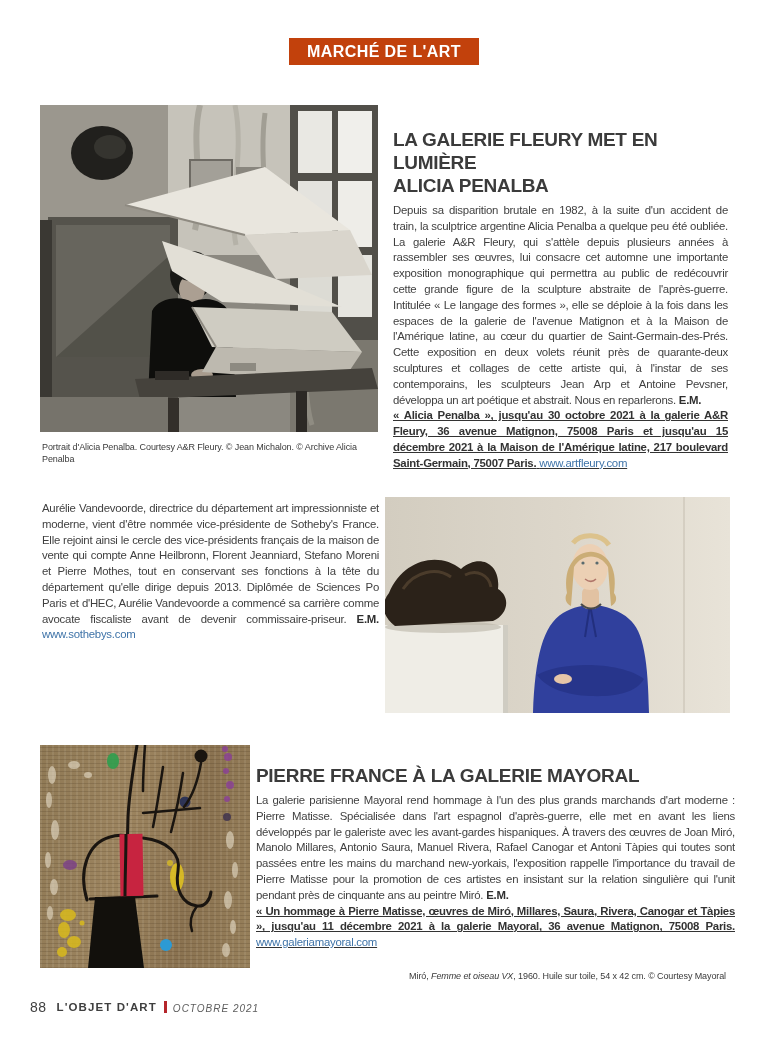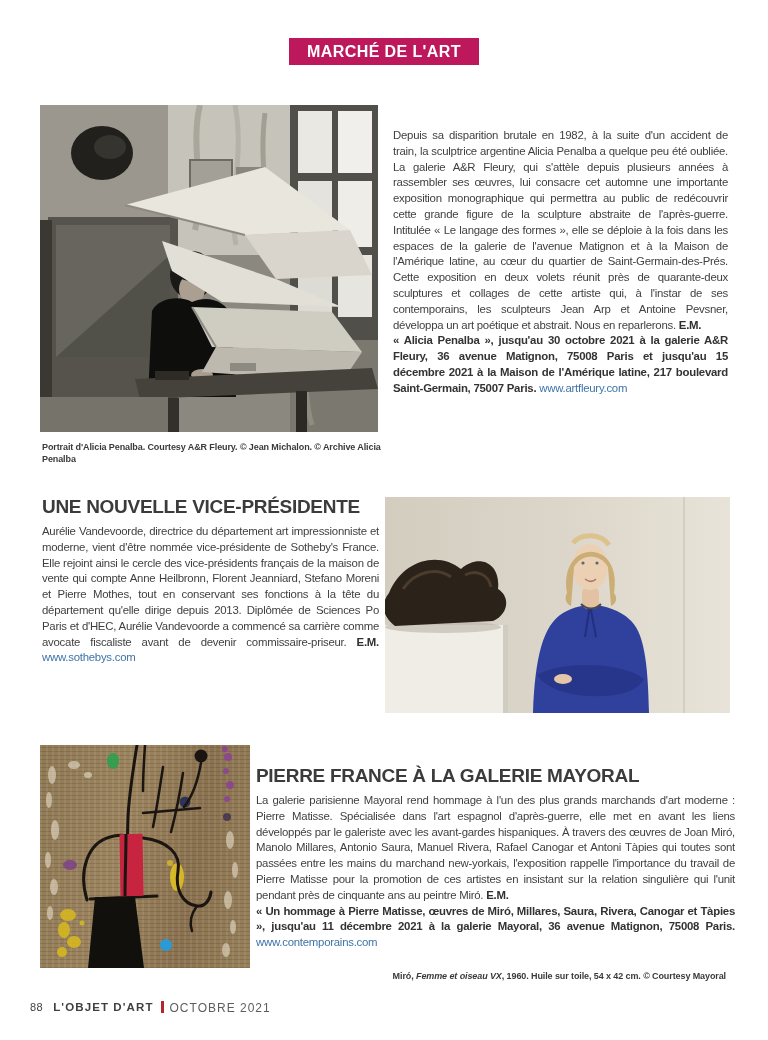--- a/index.html
+++ b/index.html
@@ -3,21 +3,21 @@
 <meta charset="utf-8">
 <style>
   html,body{margin:0;padding:0;background:#ffffff;}
   .page{
     position:relative;width:768px;height:1040px;background:#ffffff;overflow:hidden;
     font-family:"Liberation Sans", sans-serif;color:#3f3f3f;
   }
   
   .banner{
     position:absolute;left:289px;top:38px;width:190px;height:27px;
-    background:#be185d;color:#fff;font-weight:bold;font-size:16px;letter-spacing:.4px;
+    background:#c2410c;color:#fff;font-weight:bold;font-size:16px;letter-spacing:.4px;
     display:flex;align-items:center;justify-content:center;
   }
   
   .photo{position:absolute;margin:0;padding:0;overflow:hidden;}
   .photo svg{display:block;}
   .photo1{left:40px;top:105px;width:338px;height:327px;background:#8b8880;}
   .photo2{left:385px;top:497px;width:345px;height:216px;background:#dcd6ca;}
   .photo3{left:40px;top:745px;width:210px;height:223px;
     background:
       repeating-linear-gradient(0deg, rgba(52,36,18,.16) 0 1px, rgba(0,0,0,0) 1px 4px),
@@ -29,36 +29,36 @@
   .art1{left:393px;top:128px;width:335px;}
   .art2{left:42px;top:495px;width:337px;}
   .art3{left:256px;top:764px;width:479px;}
   .title{margin:0 0 6px 0;font-size:19px;line-height:23px;font-weight:700;
     color:#3b3b3b;letter-spacing:-.3px;}
   .title .tl{display:block;}
   .body{margin:0;font-size:11.4px;line-height:15.8px;letter-spacing:-.25px;
     text-align:justify;color:#3f3f3f;}
   .body .em{color:#2f2f2f;margin-top:16px;}
   .info{margin:0;font-size:11.4px;line-height:15.8px;letter-spacing:-.25px;
-    text-align:justify;color:#333;}
+    text-align:justify;color:#333;text-decoration:underline;}
   .info .b{font-weight:bold;}
   .link{color:#3e73a8;text-decoration:none;font-weight:normal;cursor:pointer;}
   
-  .caption{position:absolute;font-size:9px;line-height:12px;font-weight:bold;
+  .caption{position:absolute;font-size:9px;line-height:12px;font-weight:normal;
     color:#3a3a3a;letter-spacing:-.1px;}
   .cap1{left:42px;top:441px;width:340px;}
   .cap2{left:46px;top:701px;width:330px;}
   .cap3{left:256px;top:970px;width:470px;text-align:right;}
   .cap3 i{font-style:italic;}
   
   .footer{position:absolute;left:30px;top:999px;display:flex;align-items:center;}
-  .footer .pn{font-size:11px;color:#3f3f3f;letter-spacing:.5px;margin-right:10px;}
+  .footer .pn{font-size:14px;color:#3f3f3f;letter-spacing:.5px;margin-right:10px;}
   .footer .mag{font-size:11.5px;color:#3f3f3f;letter-spacing:1.1px;font-weight:bold;}
   .footer .sep{display:inline-block;width:3px;height:12px;background:#b5262b;margin:0 6px 0 7px;}
-  .footer .issue{font-size:12px;color:#5d5d5d;letter-spacing:1px;padding-top:2px;}
+  .footer .issue{font-size:10px;color:#5d5d5d;letter-spacing:1px;padding-top:2px;font-style:italic;}
 </style>
 </head>
 <body>
 
 <div class="page">
 
   <div class="banner">MARCHÉ DE L'ART</div>
 
   <figure class="photo photo1">
     <svg width="338" height="327" viewBox="0 0 338 327">
@@ -108,27 +108,30 @@
       <rect x="128" y="293" width="11" height="34" fill="#332f2a"></rect>
       <rect x="256" y="286" width="11" height="41" fill="#2c2925"></rect>
       <rect x="115" y="266" width="34" height="9" fill="#2e2b27"></rect>
       <rect x="190" y="258" width="26" height="8" fill="#8d8a81"></rect>
       <rect x="0" y="292" width="128" height="35" fill="#76736b"></rect>
     </svg>
   </figure>
   <div class="caption cap1">Portrait d'Alicia Penalba. Courtesy A&amp;R Fleury. © Jean Michalon. © Archive Alicia Penalba</div>
 
   <section class="art art1">
+    <h2 class="title">
+      <span class="tl">LA GALERIE FLEURY MET EN LUMIÈRE</span>
+      <span class="tl">ALICIA PENALBA</span>
+    </h2>
     <p class="body"><span>Depuis sa disparition brutale en 1982, à la suite d'un accident de train, la sculptrice argentine Alicia Penalba a quelque peu été oubliée. La galerie A&amp;R Fleury, qui s'attèle depuis plusieurs années à rassembler ses œuvres, lui consacre cet automne une importante exposition monographique qui permettra au public de redécouvrir cette grande figure de la sculpture abstraite de l'après-guerre. Intitulée « Le langage des formes », elle se déploie à la fois dans les espaces de la galerie de l'avenue Matignon et à la Maison de l'Amérique latine, au cœur du quartier de Saint-Germain-des-Prés. Cette exposition en deux volets réunit près de quarante-deux sculptures et collages de cette artiste qui, à l'instar de ses contemporains, les sculpteurs Jean Arp et Antoine Pevsner, développa un art poétique et abstrait. Nous en reparlerons.</span> <b class="em">E.M.</b></p>
     <p class="info"><span class="b">« Alicia Penalba », jusqu'au 30 octobre 2021 à la galerie A&amp;R Fleury, 36 avenue Matignon, 75008 Paris et jusqu'au 15 décembre 2021 à la Maison de l'Amérique latine, 217 boulevard Saint-Germain, 75007 Paris.</span> <a class="link">www.artfleury.com</a></p>
   </section>
 
   <section class="art art2">
     <h2 class="title">
-      <span class="tl">UNE NOUVELLE VICE-PRÉSIDENTE</span>
     </h2>
     <p class="body"><span>Aurélie Vandevoorde, directrice du département art impressionniste et moderne, vient d'être nommée vice-présidente de Sotheby's France. Elle rejoint ainsi le cercle des vice-présidents français de la maison de vente qui compte Anne Heilbronn, Florent Jeanniard, Stefano Moreni et Pierre Mothes, tout en conservant ses fonctions à la tête du département qu'elle dirige depuis 2013. Diplômée de Sciences Po Paris et d'HEC, Aurélie Vandevoorde a commencé sa carrière comme avocate fiscaliste avant de devenir commissaire-priseur.</span> <b class="em">E.M.</b> <a class="link">www.sothebys.com</a></p>
   </section>
 
   <figure class="photo photo2">
     <svg width="345" height="216" viewBox="0 0 345 216">
       <defs>
         <linearGradient id="bgv" x1="0" y1="0" x2="1" y2="0">
           <stop offset="0" stop-color="#d3cdc0"></stop>
           <stop offset=".55" stop-color="#ddd7cb"></stop>
@@ -217,21 +220,21 @@
       <path d="M86,89 C86,110 85,132 85,151" stroke="#1a1510" stroke-width="3" fill="none"></path>
       <polygon points="55,152 95,152 104,223 48,223" fill="#12100c"></polygon>
     </svg>
   </figure>
 
   <section class="art art3">
     <h2 class="title">
       <span class="tl">PIERRE FRANCE À LA GALERIE MAYORAL</span>
     </h2>
     <p class="body"><span>La galerie parisienne Mayoral rend hommage à l'un des plus grands marchands d'art moderne : Pierre Matisse. Spécialisée dans l'art espagnol d'après-guerre, elle met en avant les liens développés par le galeriste avec les avant-gardes hispaniques. À travers des œuvres de Joan Miró, Manolo Millares, Antonio Saura, Manuel Rivera, Rafael Canogar et Antoni Tàpies qui toutes sont passées entre les mains du marchand new-yorkais, l'exposition rappelle l'importance du travail de Pierre Matisse pour la promotion de ces artistes en insistant sur la relation singulière qui l'unit pendant près de cinquante ans au peintre Miró.</span> <b class="em">E.M.</b></p>
-    <p class="info"><span class="b">« Un hommage à Pierre Matisse, œuvres de Miró, Millares, Saura, Rivera, Canogar et Tàpies », jusqu'au 11 décembre 2021 à la galerie Mayoral, 36 avenue Matignon, 75008 Paris.</span> <a class="link">www.contemporains.com</a></p>
+    <p class="info"><span class="b">« Un hommage à Pierre Matisse, œuvres de Miró, Millares, Saura, Rivera, Canogar et Tàpies », jusqu'au 11 décembre 2021 à la galerie Mayoral, 36 avenue Matignon, 75008 Paris.</span> <a class="link">www.galeriamayoral.com</a></p>
   </section>
   <div class="caption cap3"><span>Miró, </span><i>Femme et oiseau VX</i><span>, 1960. Huile sur toile, 54 x 42 cm. © Courtesy Mayoral</span></div>
 
   <footer class="footer">
     <span class="pn">88</span>
     <span class="mag">L'OBJET D'ART</span>
     <span class="sep"></span>
     <span class="issue">OCTOBRE 2021</span>
   </footer>
 

